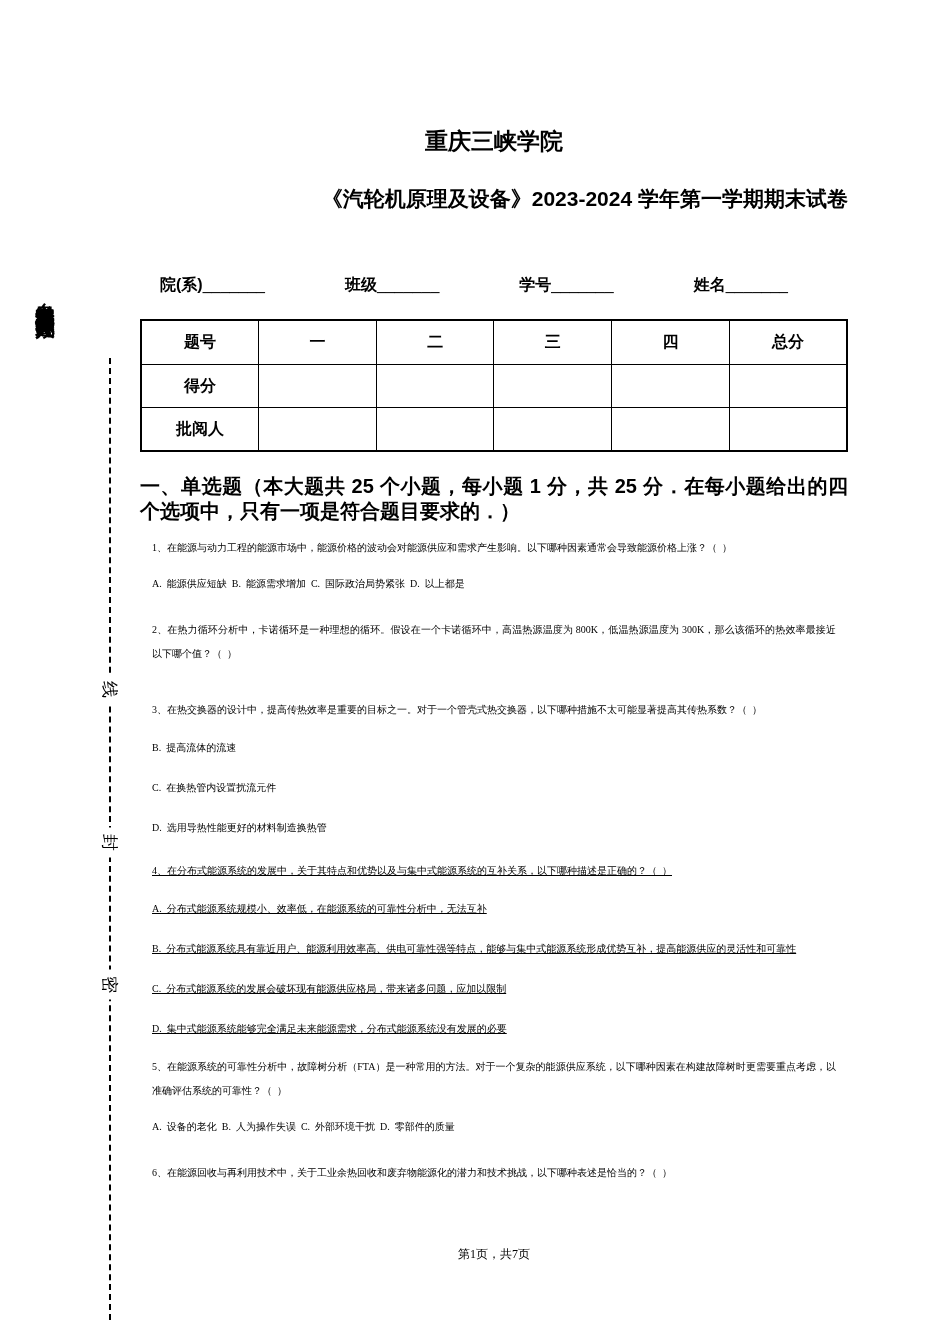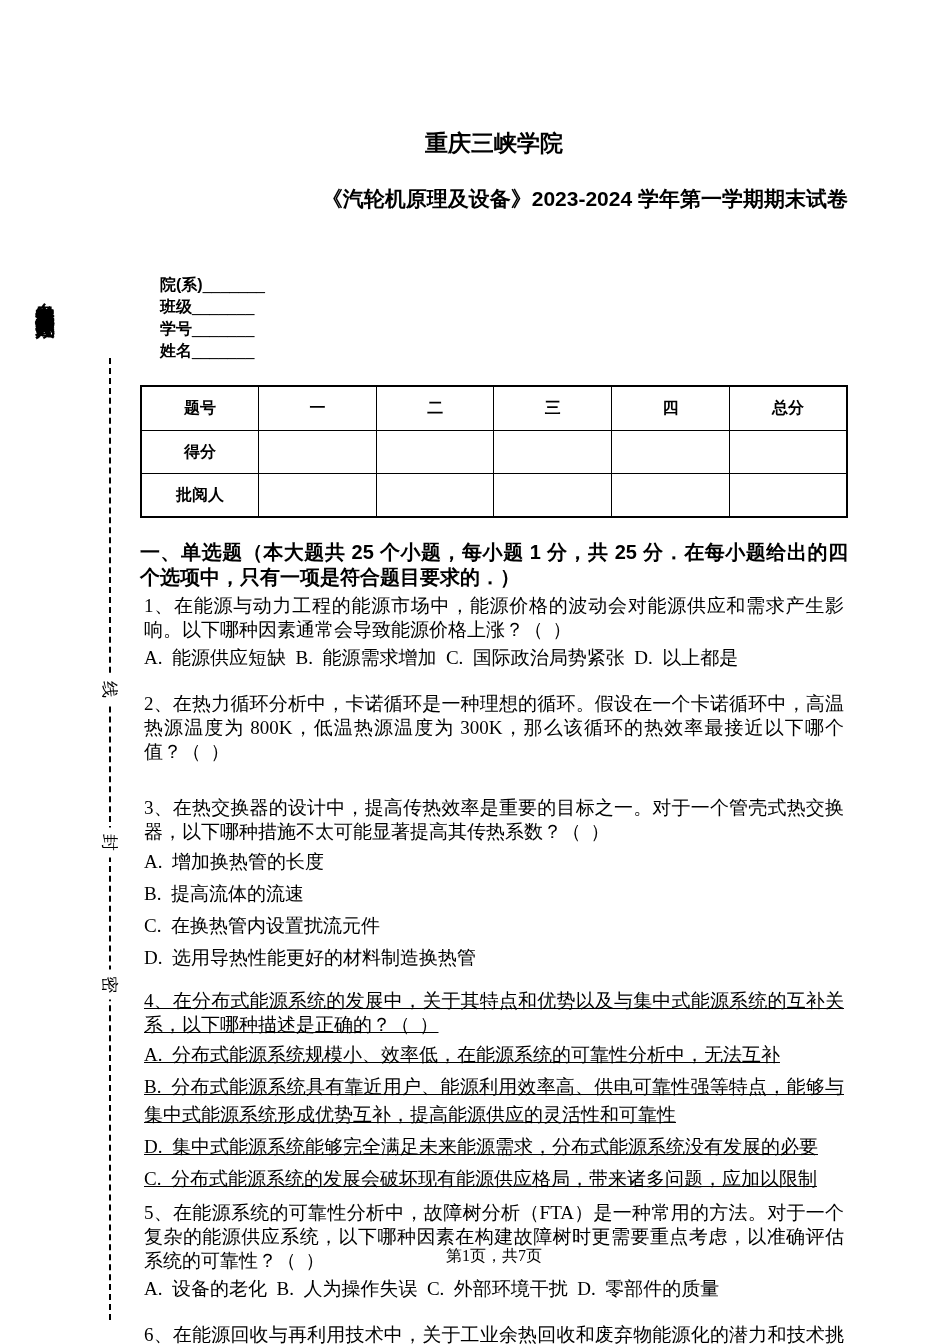--- a/index.html
+++ b/index.html
@@ -44,21 +44,21 @@
   .seal-char.c2{top:973px;}
   
   .main{
     position:absolute;
     left:140px;top:0;
     width:708px;
   }
   .school-title{
     margin:128px 0 0 0;
     text-align:center;
-    font-family:Liberation Sans, sans-serif;
+    font-family:Liberation Mono, monospace;
     font-weight:bold;
     font-size:23px;
     line-height:30px;
   }
   .exam-title{
     margin:27px 0 0 0;
     text-align:right;
     font-family:"Liberation Sans","DejaVu Sans",sans-serif;
     font-weight:bold;
     font-size:21px;
@@ -66,21 +66,20 @@
   }
   .form-row{
     margin-top:61px;
     display:flex;
     justify-content:space-between;
     padding:0 60px 0 20px;
     font-family:"Liberation Sans","DejaVu Sans",sans-serif;
     font-size:16px;
     font-weight:600;
     line-height:22px;
-    flex-direction:column;
   }
   .form-row .blank{font-weight:normal;letter-spacing:0;}
   
   .score-table{
     margin-top:23px;
     width:708px;
     border-collapse:collapse;
     table-layout:fixed;
     font-family:"Liberation Sans","DejaVu Sans",sans-serif;
     font-size:16px;
@@ -102,33 +101,33 @@
     font-size:20px;
     line-height:25px;
     text-align:justify;
   }
   .question{margin-top:22px;}
   .question.q1{margin-top:3px;}
   .question.q3{margin-top:32px;}
   .question.q4{margin-top:17px;text-decoration:underline;}
   .question.q5{margin-top:8px;}
   .stem,.opts-inline,.opt{
-    margin:4px;
-    font-size:19px;
+    margin:12px;
+    font-size:10px;
     line-height:24px;
     text-align:justify;
     white-space:pre-wrap;
   }
   .opt{line-height:28px;}
   .footer{
     position:absolute;
     left:140px;top:1246px;
     width:708px;
     text-align:center;
-    font-size:16px;
+    font-size:12px;
   }
 </style>
 </head>
 <body>
 
 <div class="page">
 
   <div class="side-notice">自觉遵守考场纪律如考试作弊此答卷无效</div>
 
   <div class="seal-line"></div>
@@ -183,32 +182,31 @@
       <p class="stem">1、在能源与动力工程的能源市场中，能源价格的波动会对能源供应和需求产生影响。以下哪种因素通常会导致能源价格上涨？（  ）</p>
       <p class="opts-inline">A.  能源供应短缺  B.  能源需求增加  C.  国际政治局势紧张  D.  以上都是</p>
     </div>
 
     <div class="question q2">
       <p class="stem">2、在热力循环分析中，卡诺循环是一种理想的循环。假设在一个卡诺循环中，高温热源温度为 800K，低温热源温度为 300K，那么该循环的热效率最接近以下哪个值？（  ）</p>
     </div>
 
     <div class="question q3">
       <p class="stem">3、在热交换器的设计中，提高传热效率是重要的目标之一。对于一个管壳式热交换器，以下哪种措施不太可能显著提高其传热系数？（  ）</p>
-      <p class="opt">A.  增加换热管的长度</p>
       <p class="opt">B.  提高流体的流速</p>
       <p class="opt">C.  在换热管内设置扰流元件</p>
       <p class="opt">D.  选用导热性能更好的材料制造换热管</p>
     </div>
 
     <div class="question q4">
       <p class="stem">4、在分布式能源系统的发展中，关于其特点和优势以及与集中式能源系统的互补关系，以下哪种描述是正确的？（  ）</p>
       <p class="opt">A.  分布式能源系统规模小、效率低，在能源系统的可靠性分析中，无法互补</p>
       <p class="opt">B.  分布式能源系统具有靠近用户、能源利用效率高、供电可靠性强等特点，能够与集中式能源系统形成优势互补，提高能源供应的灵活性和可靠性</p>
+      <p class="opt">C.  分布式能源系统的发展会破坏现有能源供应格局，带来诸多问题，应加以限制</p>
       <p class="opt">D.  集中式能源系统能够完全满足未来能源需求，分布式能源系统没有发展的必要</p>
-      <p class="opt">C.  分布式能源系统的发展会破坏现有能源供应格局，带来诸多问题，应加以限制</p>
     </div>
 
     <div class="question q5">
       <p class="stem">5、在能源系统的可靠性分析中，故障树分析（FTA）是一种常用的方法。对于一个复杂的能源供应系统，以下哪种因素在构建故障树时更需要重点考虑，以准确评估系统的可靠性？（  ）</p>
       <p class="opts-inline">A.  设备的老化  B.  人为操作失误  C.  外部环境干扰  D.  零部件的质量</p>
     </div>
 
     <div class="question q6">
       <p class="stem">6、在能源回收与再利用技术中，关于工业余热回收和废弃物能源化的潜力和技术挑战，以下哪种表述是恰当的？（  ）</p>
     </div>

